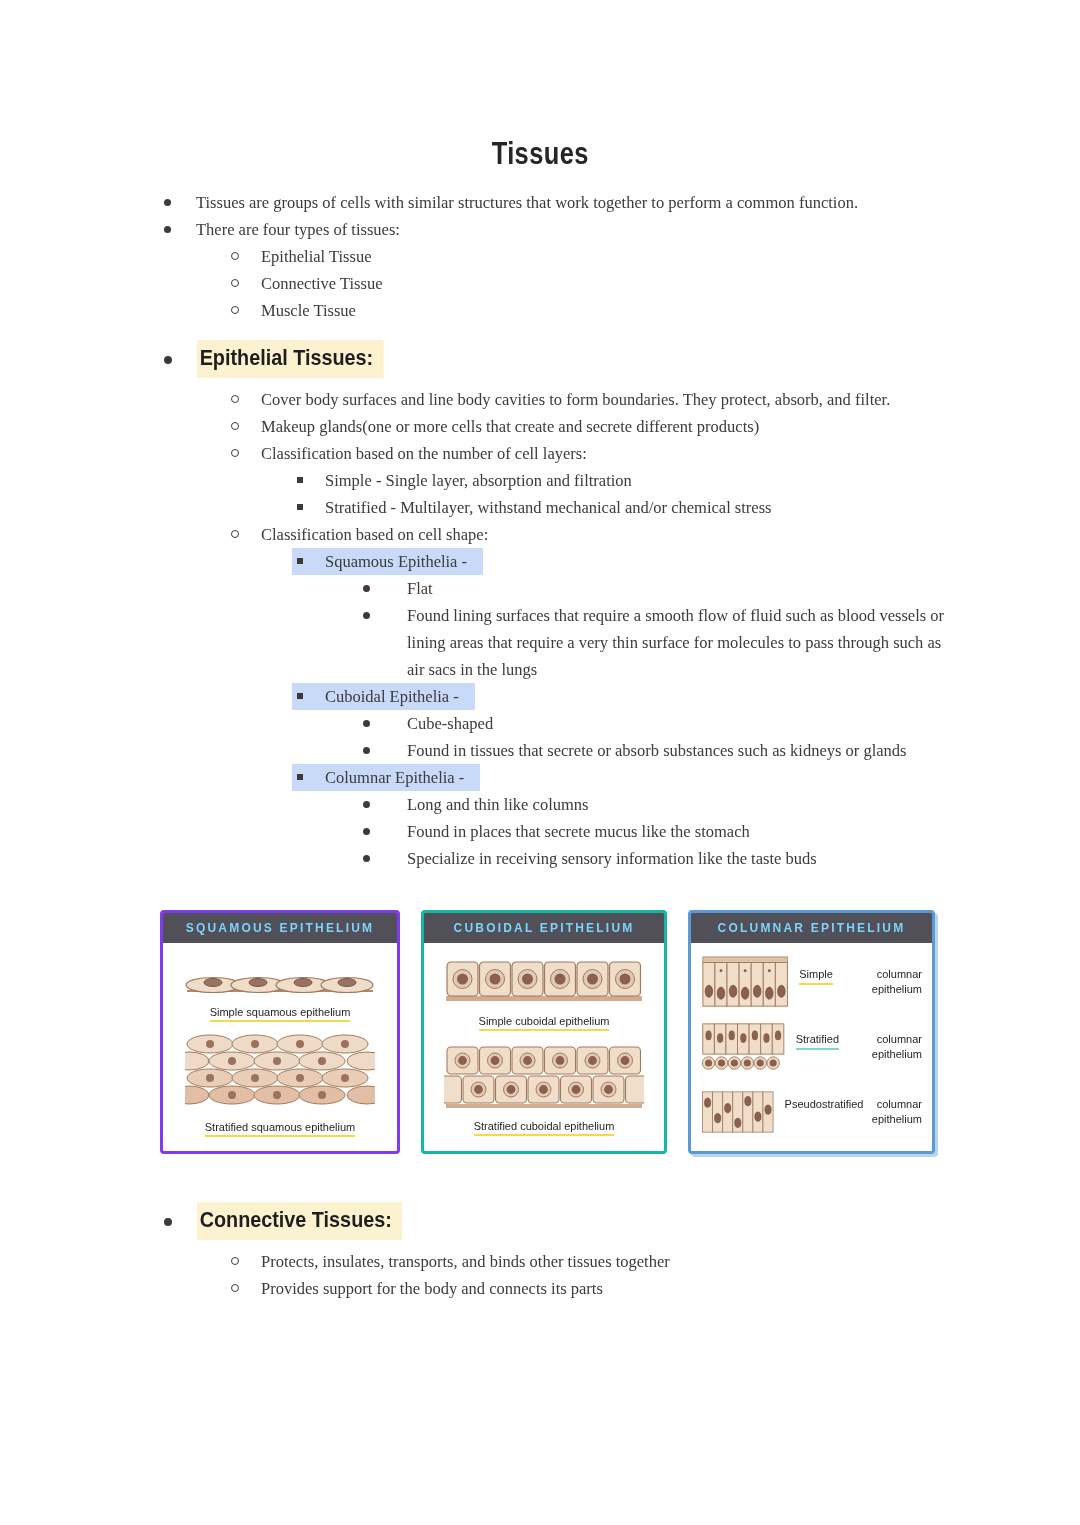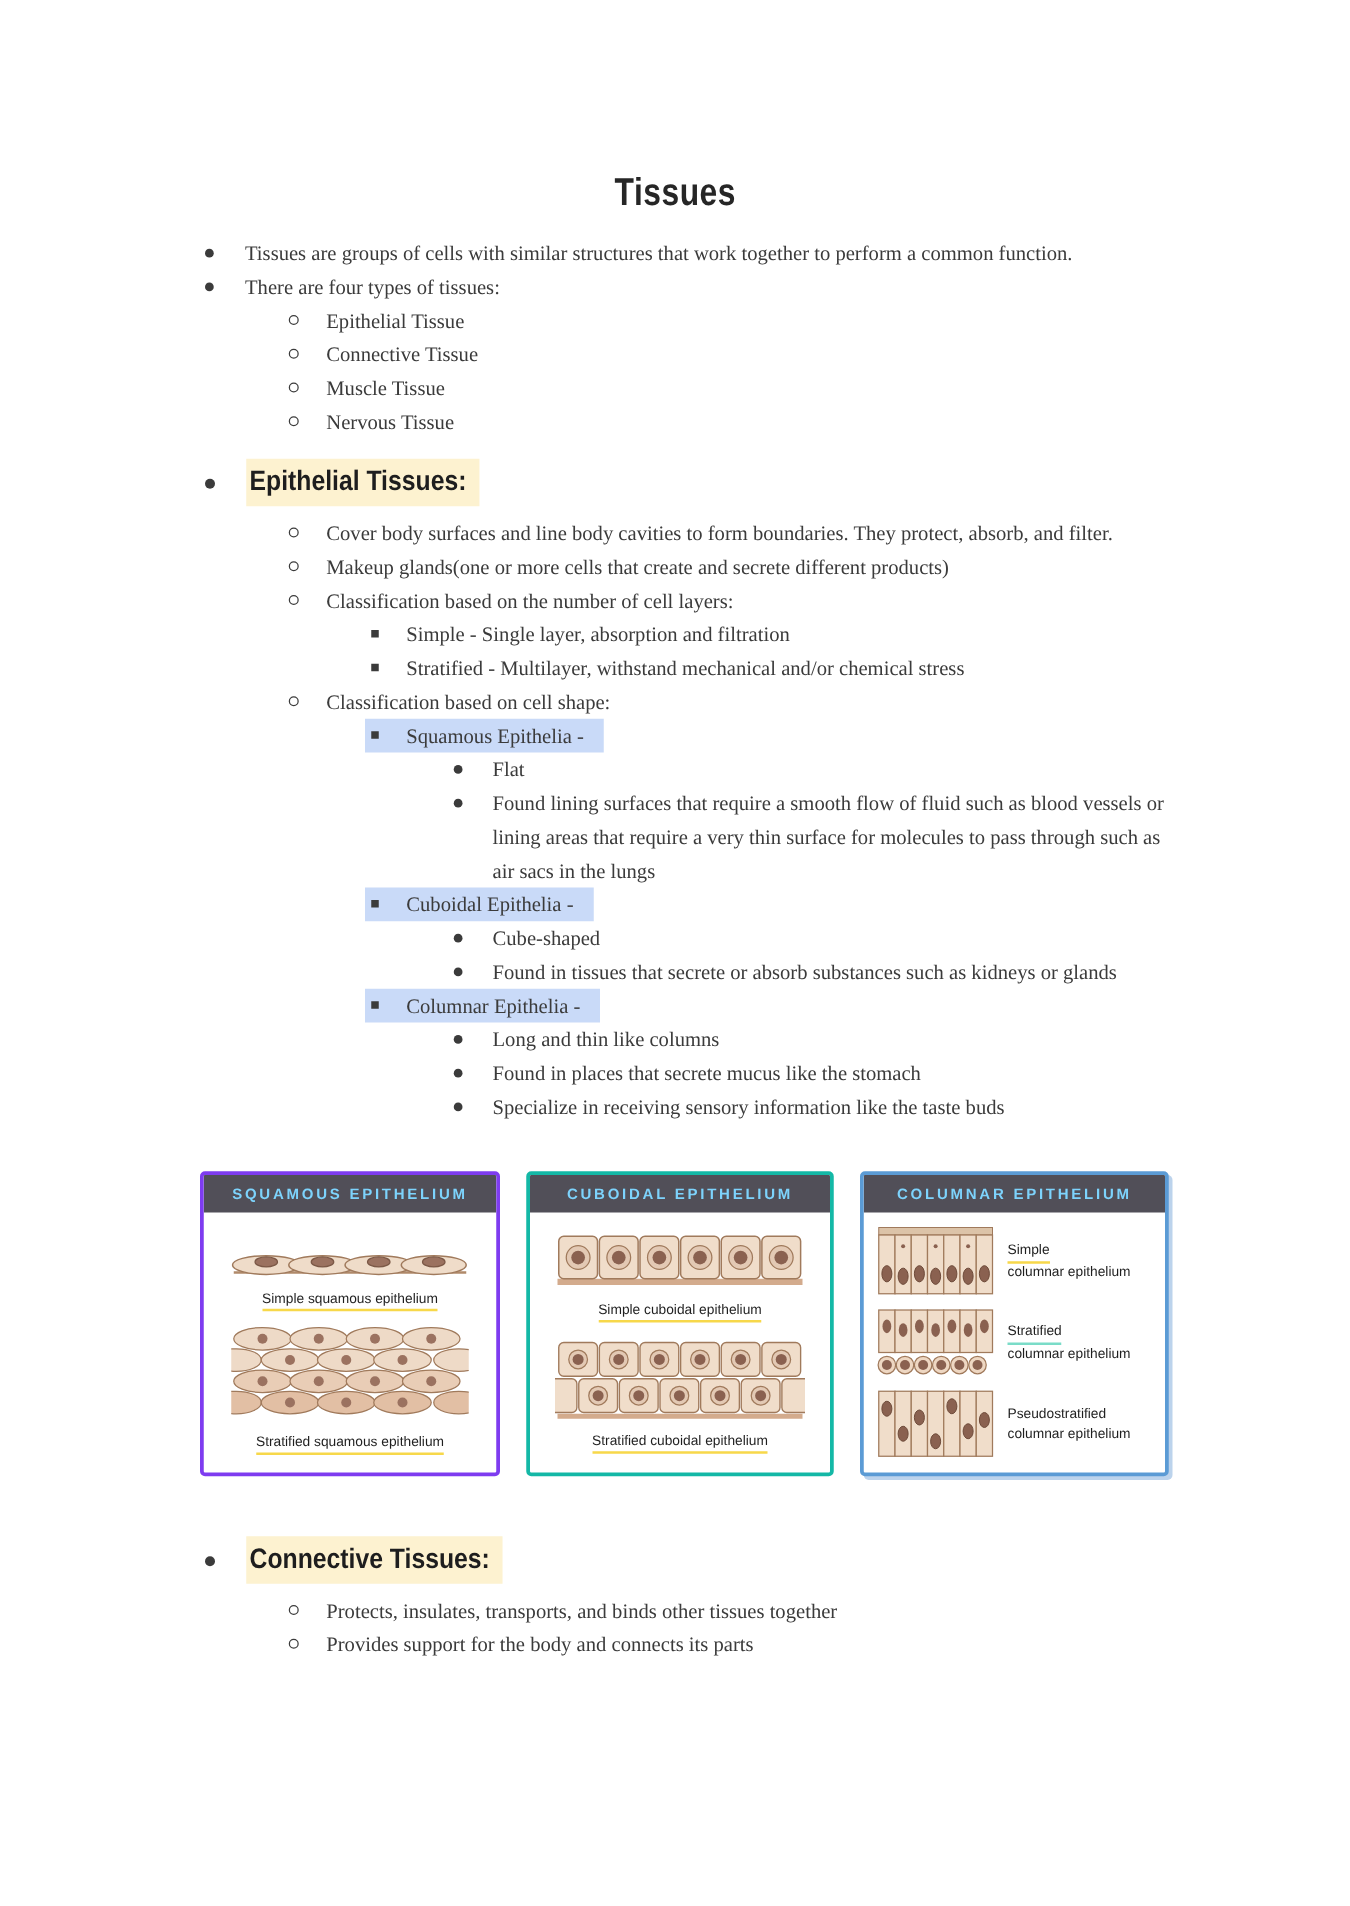--- a/index.html
+++ b/index.html
@@ -10,21 +10,21 @@
   .title-wrap { padding-top:136px; text-align:center; }
   .title { display:inline-block; font-family:"Liberation Sans", sans-serif; font-weight:700;
            font-size:31px; color:#262626; transform:scaleX(.82); letter-spacing:.5px; }
 
   .doc { margin-top:17px; padding-right:132px; font-size:16.5px; line-height:27px; }
   .row { display:flex; align-items:flex-start; }
   .row .txt { flex:1 1 auto; }
   .l1 { padding-left:164px; } .l1 .m { margin-right:25px; }
   .l2 { padding-left:231px; } .l2 .m { margin-right:22px; }
   .l3 { padding-left:297px; } .l3 .m { margin-right:22px; }
-  .l4 { padding-left:363px; } .l4 .m { margin-right:24px; }
+  .l4 { padding-left:363px;gap:13px; } .l4 .m { margin-right:24px; }
   .m { flex:0 0 auto; width:7px; height:7px; margin-top:10px; }
   .disc { background:#3b3b3b; border-radius:50%; }
   .circle { width:8px; height:8px; border:1.5px solid #3b3b3b; border-radius:50%; background:transparent; margin-top:9px; }
   .square { width:6px; height:6px; background:#3b3b3b; margin-top:10px; }
 
   .hrow { margin-top:16px; margin-bottom:8px; align-items:center; }
   .hrow .m { margin-top:2px; width:8px; height:8px; }
   .heading-hl { display:inline-block; font-family:"Liberation Sans", sans-serif; font-weight:700;
                 font-size:22.5px; line-height:32px; color:#1e1e1e; background:#fdf2d0;
                 padding:2px 12px 4px 3px; transform:scaleX(.88); transform-origin:left center; }
@@ -38,21 +38,21 @@
   .p-cuboidal { width:246px; border:3px solid #14b8a6; }
   .p-columnar { width:247px; border:3px solid #5b9bd5; box-shadow:3px 3px 0 #bcd3ec; }
   .phead { flex:0 0 30px; background:#514f58; color:#7dd3fc; font-family:"Liberation Sans", sans-serif;
            font-size:12px; font-weight:700; letter-spacing:2.2px; display:flex; align-items:center; justify-content:center; }
   .pbody { flex:1; display:flex; flex-direction:column; align-items:center; justify-content:space-evenly; padding:4px 8px; }
   .cap { font-family:"Liberation Sans", sans-serif; font-size:11px; color:#1f1f1f; padding-bottom:2px; }
   .ul-yellow { border-bottom:2.5px solid #f7d84a; }
   .ul-teal { border-bottom:2.5px solid #7adcc8; }
   .pbody.colmn { align-items:stretch; padding:4px 10px; }
   .crow { display:flex; align-items:center; gap:10px; }
-  .clabel { display:flex; flex-direction:column; font-family:"Liberation Sans", sans-serif;
+  .clabel { display:flex; flex-direction:row; font-family:"Liberation Sans", sans-serif;
             font-size:11px; line-height:15px; color:#1f1f1f;text-align:right; }
   .clabel .cl1 { align-self:flex-start; padding-bottom:1px; }
   .mt-lg { margin-top:48px; }
   svg { display:block; }
 </style>
 </head>
 <body>
 
 <div class="page">
 
@@ -75,24 +75,20 @@
       <span class="m circle"></span>
       <span class="txt">Epithelial Tissue</span>
     </div>
     <div class="row l2">
       <span class="m circle"></span>
       <span class="txt">Connective Tissue</span>
     </div>
     <div class="row l2">
       <span class="m circle"></span>
       <span class="txt">Muscle Tissue</span>
-    </div>
-    <div class="row l2">
-      <span class="m circle"></span>
-      <span class="txt">Nervous Tissue</span>
     </div>
 
     <div class="row l1 hrow">
       <span class="m disc"></span>
       <span class="heading-hl">Epithelial Tissues:</span>
     </div>
 
     <div class="row l2">
       <span class="m circle"></span>
       <span class="txt">Cover body surfaces and line body cavities to form boundaries. They protect, absorb, and filter.</span>

